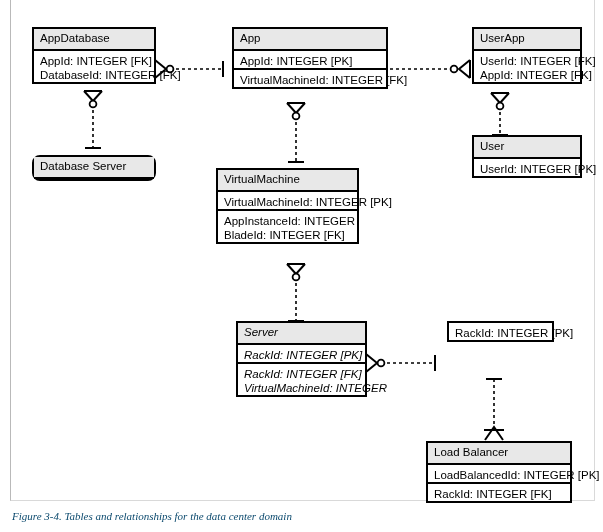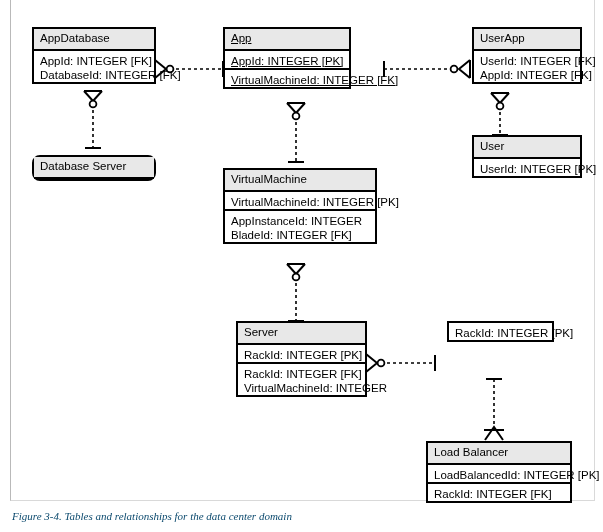--- a/index.html
+++ b/index.html
@@ -189,21 +189,21 @@
     <div class="sect">
       <span class="row">AppId: INTEGER [FK]</span>
       <span class="row">DatabaseId: INTEGER [FK]</span>
     </div>
   </div>
 
   <div class="entity" style="left:32px; top:133px; width:124px;border-radius:8px;">
     <div class="hdr">Database Server</div>
   </div>
 
-  <div class="entity" style="left:223px; top:5px; width:128px;text-decoration:underline;">
+  <div class="entity" style="left:232px; top:5px; width:156px;">
     <div class="hdr">App</div>
     <div class="sect">
       <span class="row">AppId: INTEGER [PK]</span>
     </div>
     <div class="sect">
       <span class="row">VirtualMachineId: INTEGER [FK]</span>
     </div>
   </div>
 
   <div class="entity" style="left:472px; top:5px; width:110px;">
@@ -214,32 +214,32 @@
     </div>
   </div>
 
   <div class="entity" style="left:472px; top:113px; width:110px;">
     <div class="hdr">User</div>
     <div class="sect">
       <span class="row">UserId: INTEGER [PK]</span>
     </div>
   </div>
 
-  <div class="entity" style="left:223px; top:146px; width:154px;">
+  <div class="entity" style="left:216px; top:146px; width:143px;">
     <div class="hdr">VirtualMachine</div>
     <div class="sect">
       <span class="row">VirtualMachineId: INTEGER [PK]</span>
     </div>
     <div class="sect">
       <span class="row">AppInstanceId: INTEGER</span>
       <span class="row">BladeId: INTEGER [FK]</span>
     </div>
   </div>
 
-  <div class="entity" style="left:236px; top:299px; width:131px;">
+  <div class="entity" style="left:236px; top:299px; width:131px;font-style:italic;">
     <div class="hdr">Server</div>
     <div class="sect">
       <span class="row">RackId: INTEGER [PK]</span>
     </div>
     <div class="sect">
       <span class="row">RackId: INTEGER [FK]</span>
       <span class="row">VirtualMachineId: INTEGER</span>
     </div>
   </div>
 

